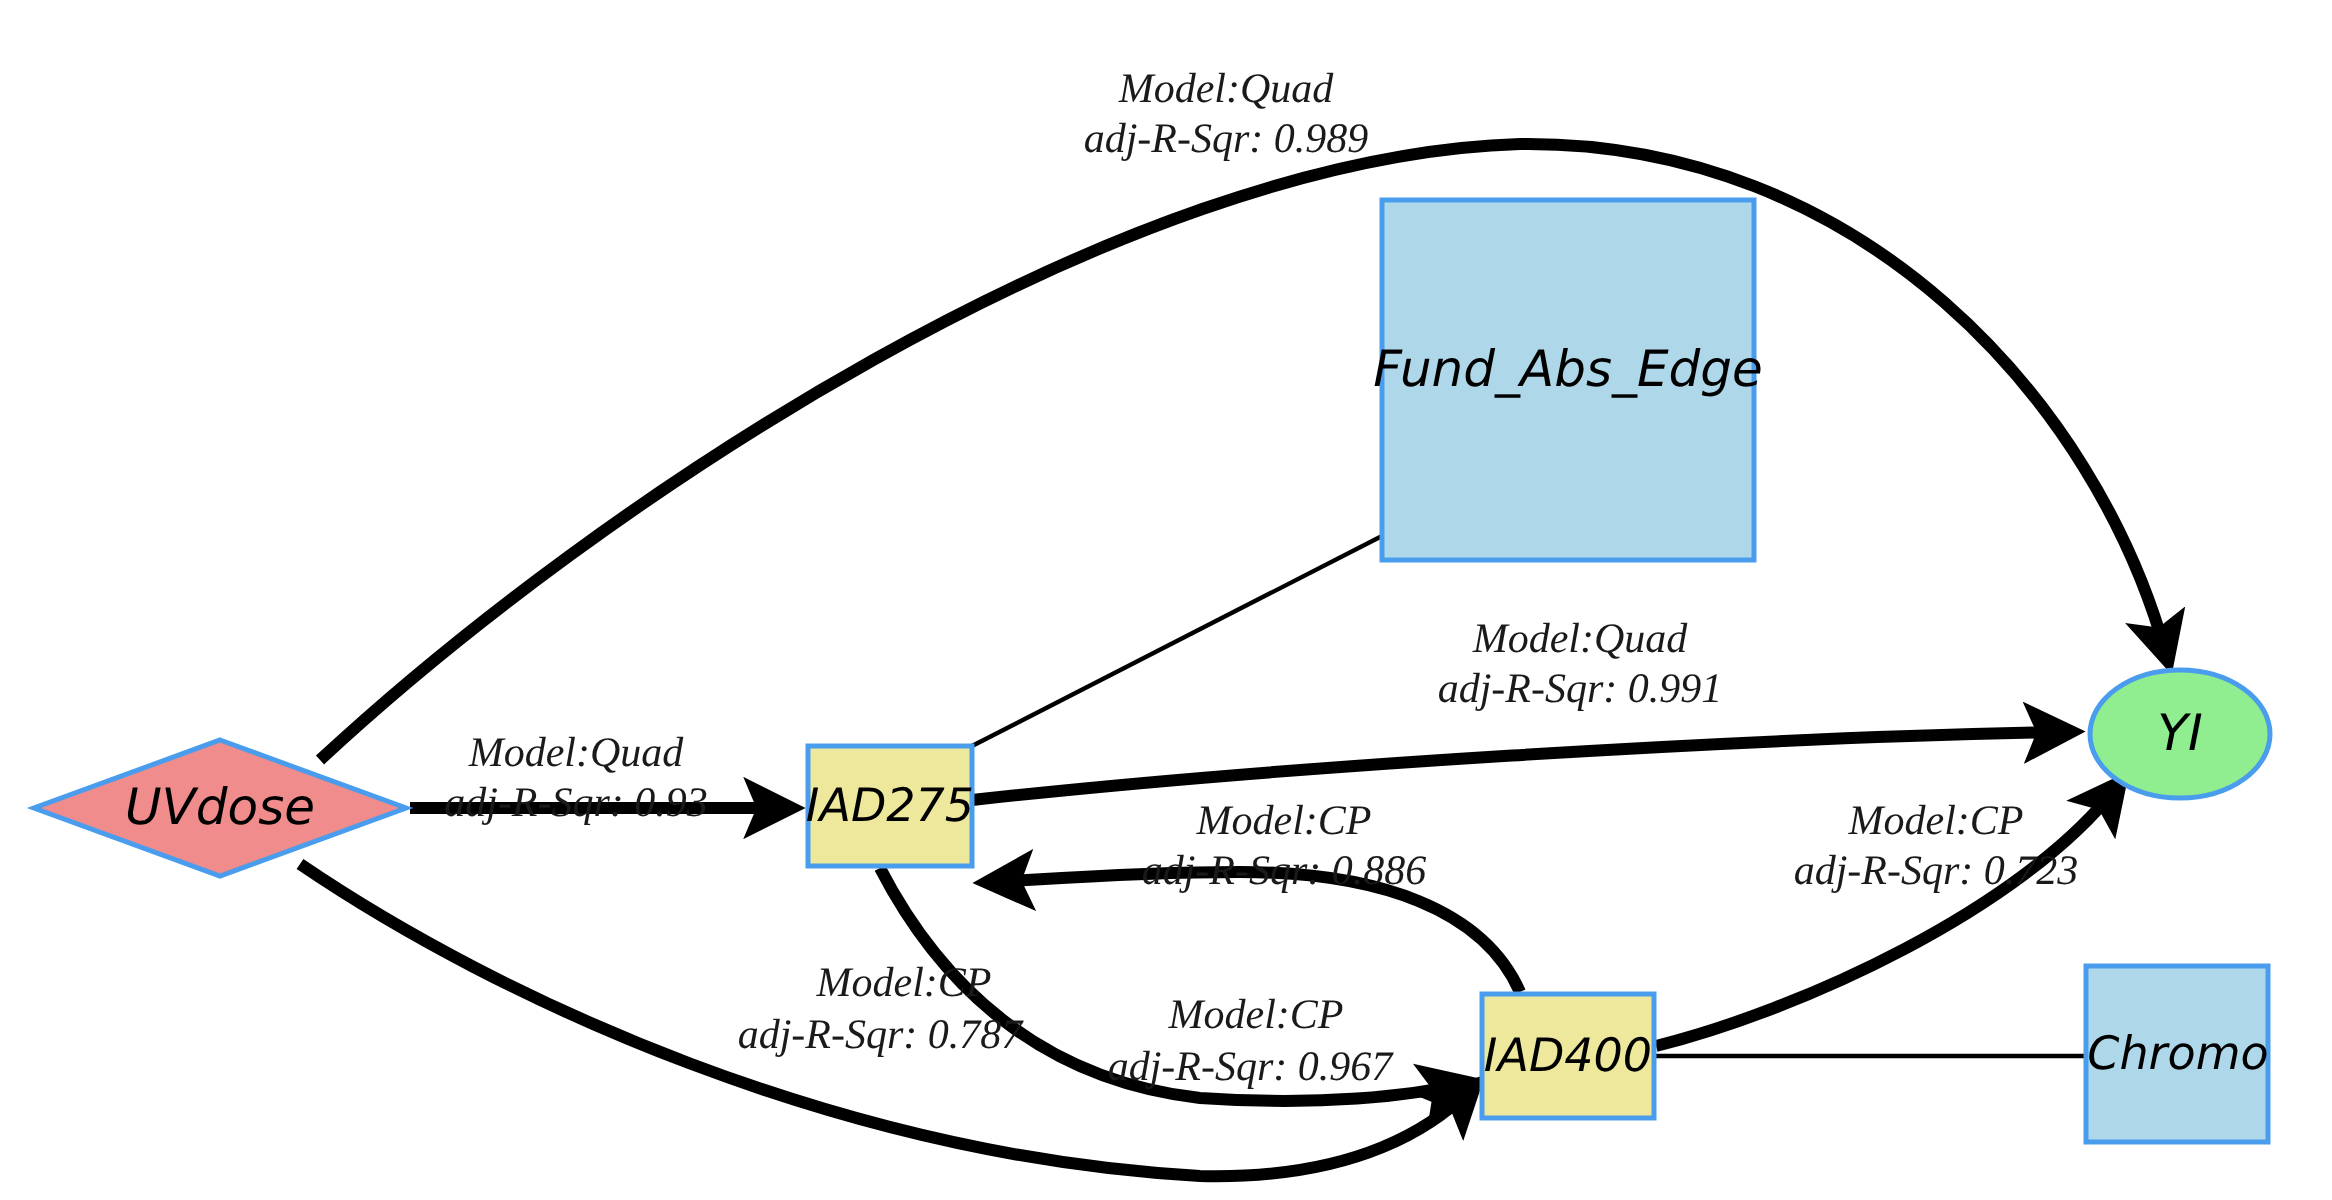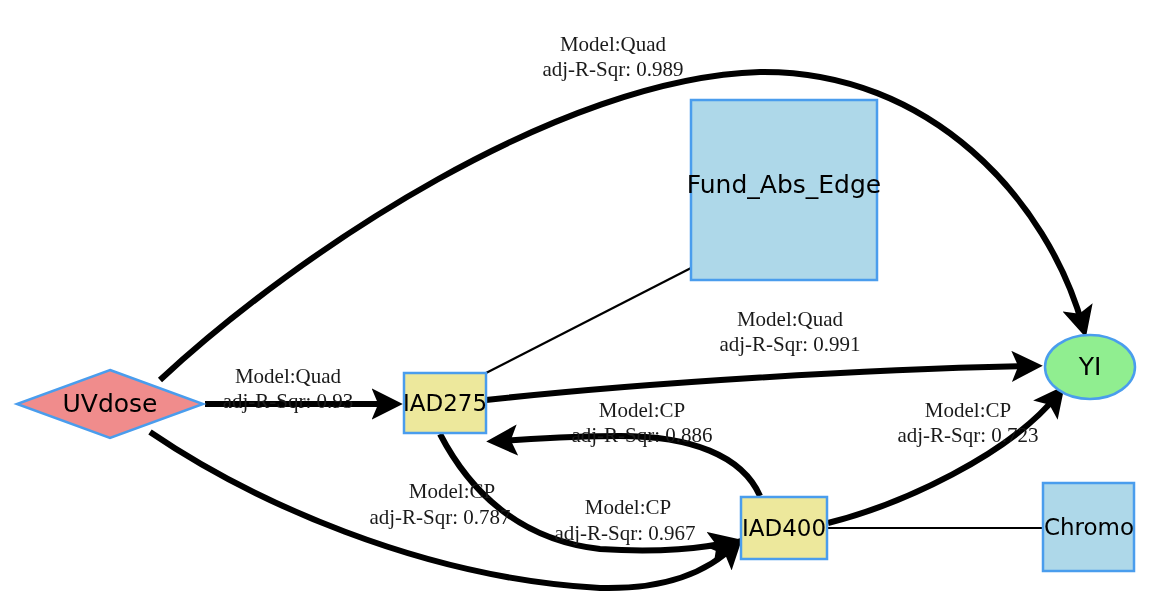--- a/index.html
+++ b/index.html
@@ -7,20 +7,21 @@
     padding: 0;
     background: #ffffff;
   }
   #canvas {
     position: relative;
     width: 1166px;
     height: 600px;
     background: #ffffff;
     overflow: hidden;
     font-family: "Liberation Sans", sans-serif;
+    font-style: italic;
   }
   #graph {
     position: absolute;
     left: 0;
     top: 0;
     width: 1166px;
     height: 600px;
   }
   .node-label {
     font-family: "DejaVu Sans", "Liberation Sans", sans-serif;

